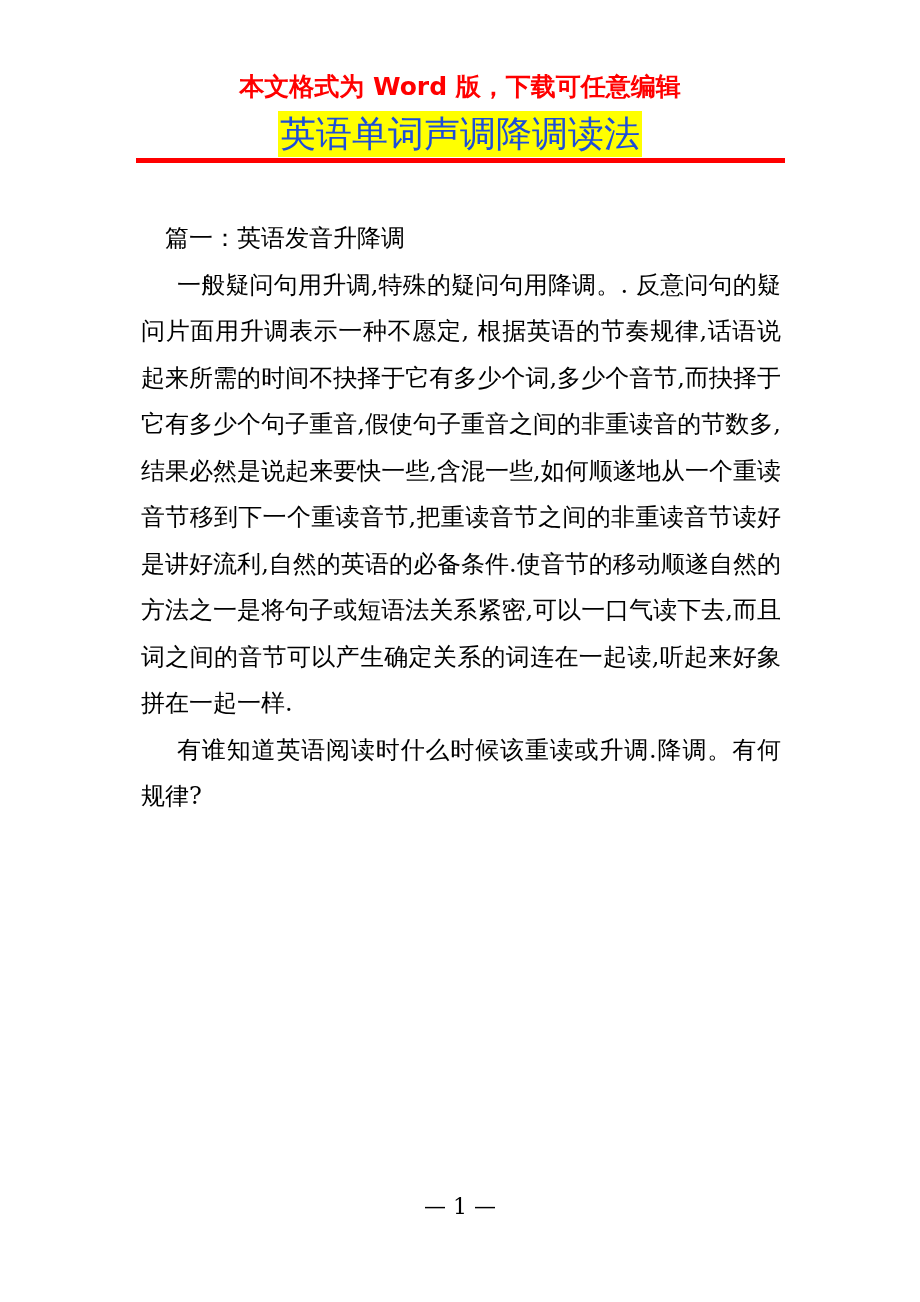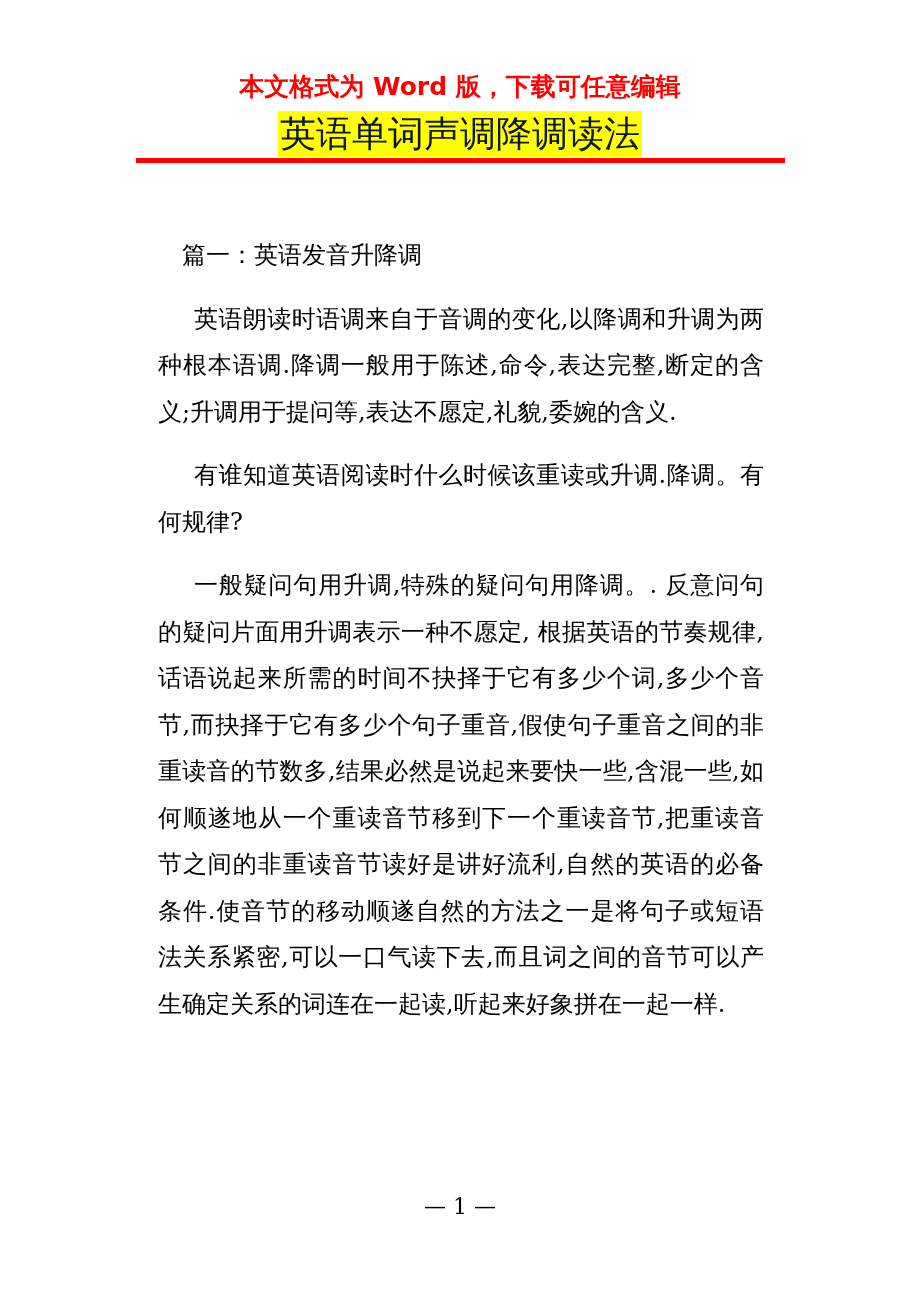--- a/index.html
+++ b/index.html
@@ -37,21 +37,21 @@
     .title-wrap {
       position: absolute;
       top: 111px;
       left: 0;
       width: 920px;
       text-align: center;
     }
     .title {
       display: inline-block;
       background: #ffff00;
-      color: #0f172a;
+      color: #1d4ed8;
       font-family: "DejaVu Sans", "Liberation Sans", sans-serif;
       font-size: 36px;
       line-height: 46px;
       padding: 0 2px;
       letter-spacing: 0px;
     }
     .rule {
       position: absolute;
       top: 158px;
       left: 136px;
@@ -62,21 +62,21 @@
     .body-text {
       position: absolute;
       top: 215px;
       left: 141px;
       width: 640px;
       color: #000000;
       font-size: 24px;
       line-height: 46.5px;
     }
     .body-text p {
-      margin: 17px;
+      margin: 0;
       text-align: justify;
       text-justify: inter-character;
     }
     .p-heading { text-indent: 24px; }
     .p-q1 { text-indent: 34px; }
     .p-q1b { text-indent: 48px; }
     .indent { text-indent: 36px; }
     .footer {
       position: absolute;
       top: 1192px;
@@ -96,20 +96,19 @@
   <div class="notice">本文格式为 Word 版，下载可任意编辑</div>
 
   <div class="title-wrap">
     <span class="title">英语单词声调降调读法</span>
   </div>
 
   <div class="rule"></div>
 
   <div class="body-text">
     <p class="p-heading">篇一：英语发音升降调</p>
-    <p class="indent">英语朗读时语调来自于音调的变化,以降调和升调为两种根本语调.降调一般用于陈述,命令,表达完整,断定的含义;升调用于提问等,表达不愿定,礼貌,委婉的含义.</p>
+    <p class="indent">一般疑问句用升调,特殊的疑问句用降调。. 反意问句的疑问片面用升调表示一种不愿定, 根据英语的节奏规律,话语说起来所需的时间不抉择于它有多少个词,多少个音节,而抉择于它有多少个句子重音,假使句子重音之间的非重读音的节数多,结果必然是说起来要快一些,含混一些,如何顺遂地从一个重读音节移到下一个重读音节,把重读音节之间的非重读音节读好是讲好流利,自然的英语的必备条件.使音节的移动顺遂自然的方法之一是将句子或短语法关系紧密,可以一口气读下去,而且词之间的音节可以产生确定关系的词连在一起读,听起来好象拼在一起一样.</p>
     <p class="indent">有谁知道英语阅读时什么时候该重读或升调.降调。有何规律?</p>
-    <p class="indent">一般疑问句用升调,特殊的疑问句用降调。. 反意问句的疑问片面用升调表示一种不愿定, 根据英语的节奏规律,话语说起来所需的时间不抉择于它有多少个词,多少个音节,而抉择于它有多少个句子重音,假使句子重音之间的非重读音的节数多,结果必然是说起来要快一些,含混一些,如何顺遂地从一个重读音节移到下一个重读音节,把重读音节之间的非重读音节读好是讲好流利,自然的英语的必备条件.使音节的移动顺遂自然的方法之一是将句子或短语法关系紧密,可以一口气读下去,而且词之间的音节可以产生确定关系的词连在一起读,听起来好象拼在一起一样.</p>
   </div>
 
   <div class="footer">— 1 —</div>
 
 </div>
 
 </body></html>

